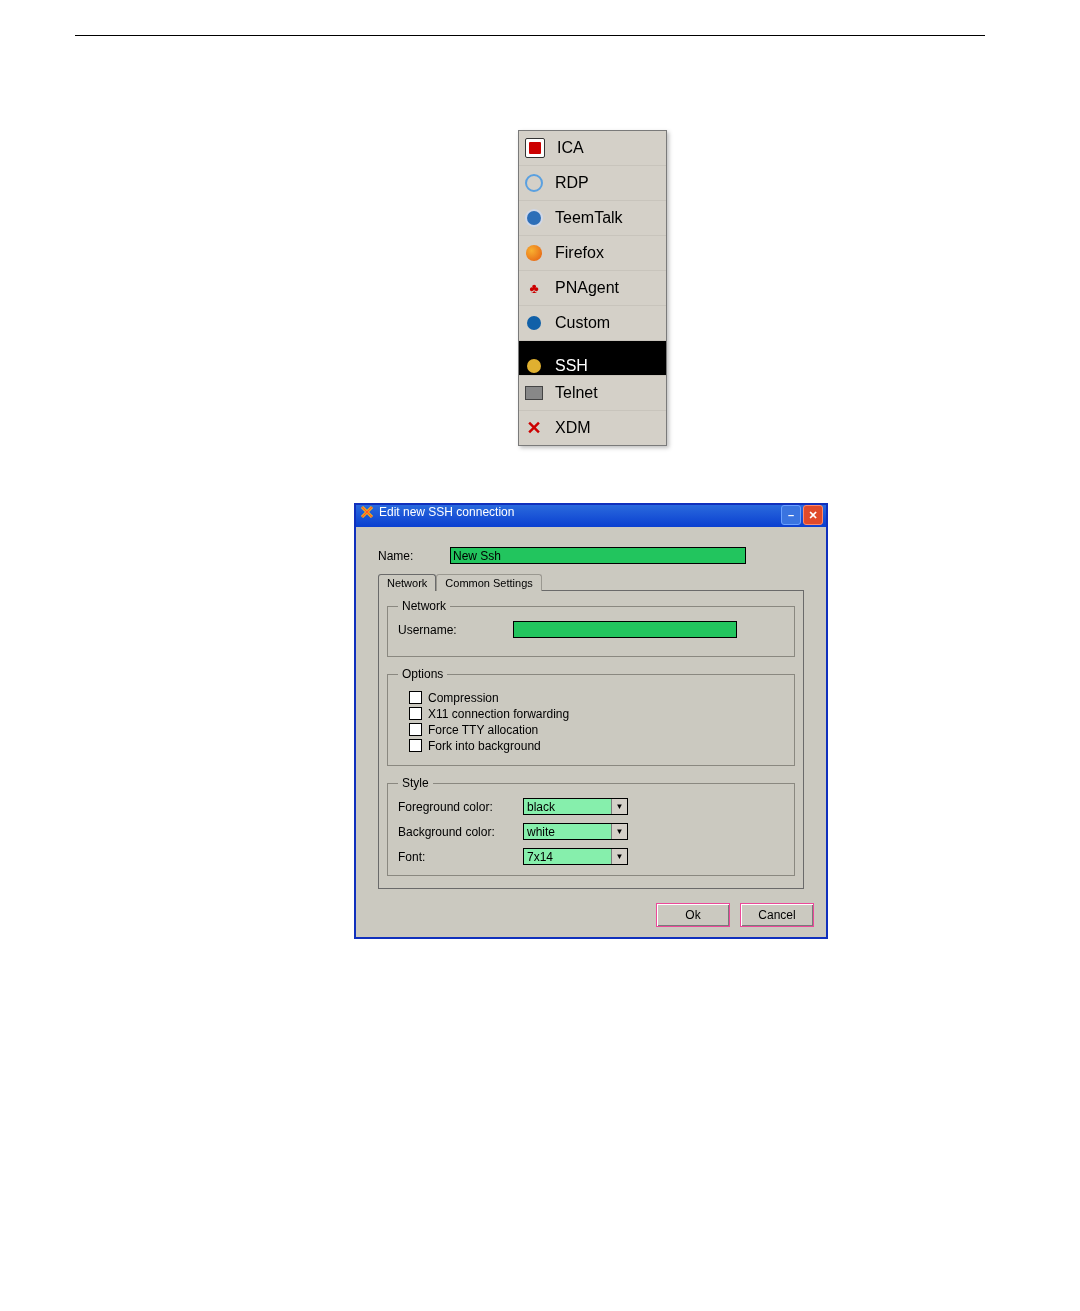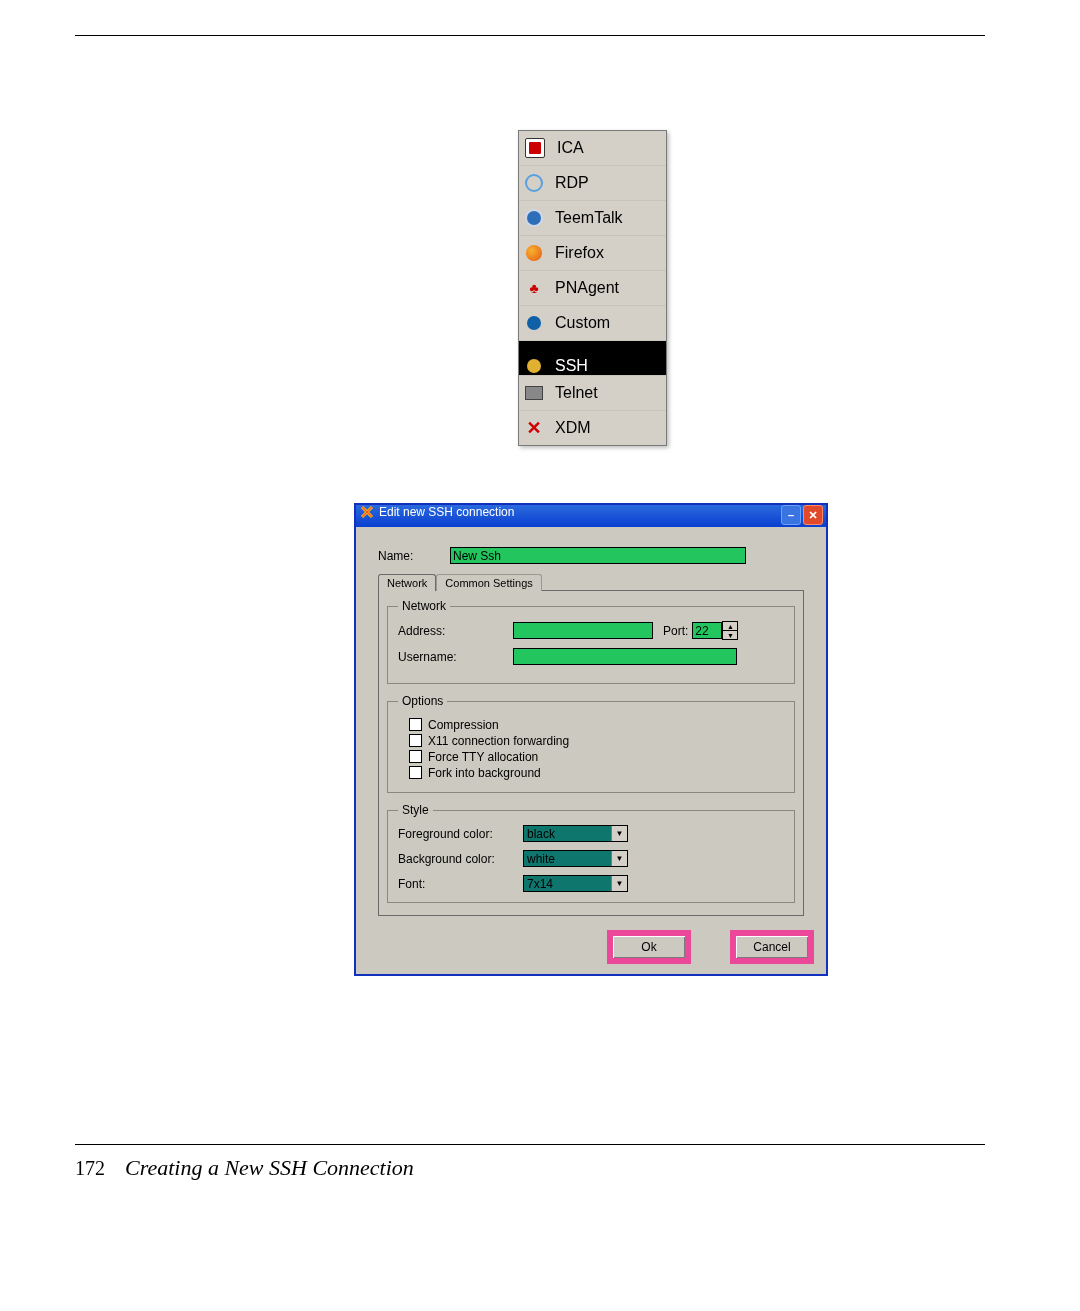--- a/index.html
+++ b/index.html
@@ -149,36 +149,35 @@
   .spinner span:first-child{border-bottom:1px solid #000;}
   .user-in, .runapp-in{width:224px;}
 
   .cb-row{display:flex;align-items:flex-start;margin:2px 11px;}
   .cbx{width:11px;height:11px;border:1px solid #000;background:#fff;margin-right:6px;}
 
   .sel-row{display:flex;align-items:center;margin-bottom:8px;}
   .sel-row .slbl{width:125px;}
   .sel{
     display:inline-flex;align-items:center;justify-content:space-between;
-    width:105px;height:17px;border:1px solid #000;background:#0f766e;
+    width:105px;height:17px;border:1px solid #000;background:#86efac;
     padding-left:3px;box-sizing:border-box;font-size:12px;
   }
   .sel .arrow{
     width:15px;height:100%;background:#d4d0c8;border-left:1px solid #7a7a7a;
     display:flex;align-items:center;justify-content:center;font-size:8px;
   }
 
   .dlg-buttons{
     display:flex;justify-content:flex-end;padding:6px 12px 10px 0;gap:10px;
   }
   .btn{
-    width:72px;height:22px;border:6px solid #ec4899;background:#cbc9c0;
+    width:72px;height:22px;border:1px solid #ec4899;background:#cbc9c0;
     font-size:12px;display:flex;align-items:center;justify-content:center;
     box-shadow: inset 1px 1px 0 #fff, inset -1px -1px 0 #7a7a7a;
-    margin-left: 29px;
   }
 
   
   .footer {
     position:absolute;
     left:75px; right:95px; top:1144px;
   }
   .foot-line{
     display:flex;align-items:baseline;gap:20px;margin-top:10px;
     font-family: Georgia, "Times New Roman", serif;
@@ -264,30 +263,20 @@
       </div>
 
       <div class="tabs">
         <div class="tab active">Network</div>
         <div class="tab inactive">Common Settings</div>
       </div>
       <div class="tab-pane">
 
         <fieldset>
           <legend>Network</legend>
-          <div class="net-row">
-            <span class="nlbl">Address:</span>
-            <input class="text-in addr-in" value="" style="">
-            <span class="port-lbl">Port:</span>
-            <input class="text-in port-in" value="22" style="">
-            <span class="spinner">
-                <span>▲</span>
-                <span>▼</span>
-              </span>
-          </div>
           <div class="net-row">
             <span class="nlbl">Username:</span>
             <input class="text-in user-in" value="" style="">
           </div>
         </fieldset>
 
         <fieldset>
           <legend>Options</legend>
           <div class="cb-row">
               <span class="cbx"></span>
@@ -334,20 +323,13 @@
 
       </div>
     </div>
 
     <div class="dlg-buttons">
       <div class="btn">Ok</div>
       <div class="btn">Cancel</div>
     </div>
   </div>
 
-  <div class="footer">
-    <hr class="bottom-rule">
-    <div class="foot-line">
-      <span class="foot-page">172</span>
-      <span class="foot-caption">Creating a New SSH Connection</span>
-    </div>
-  </div>
 </div>
 
 </body></html>

